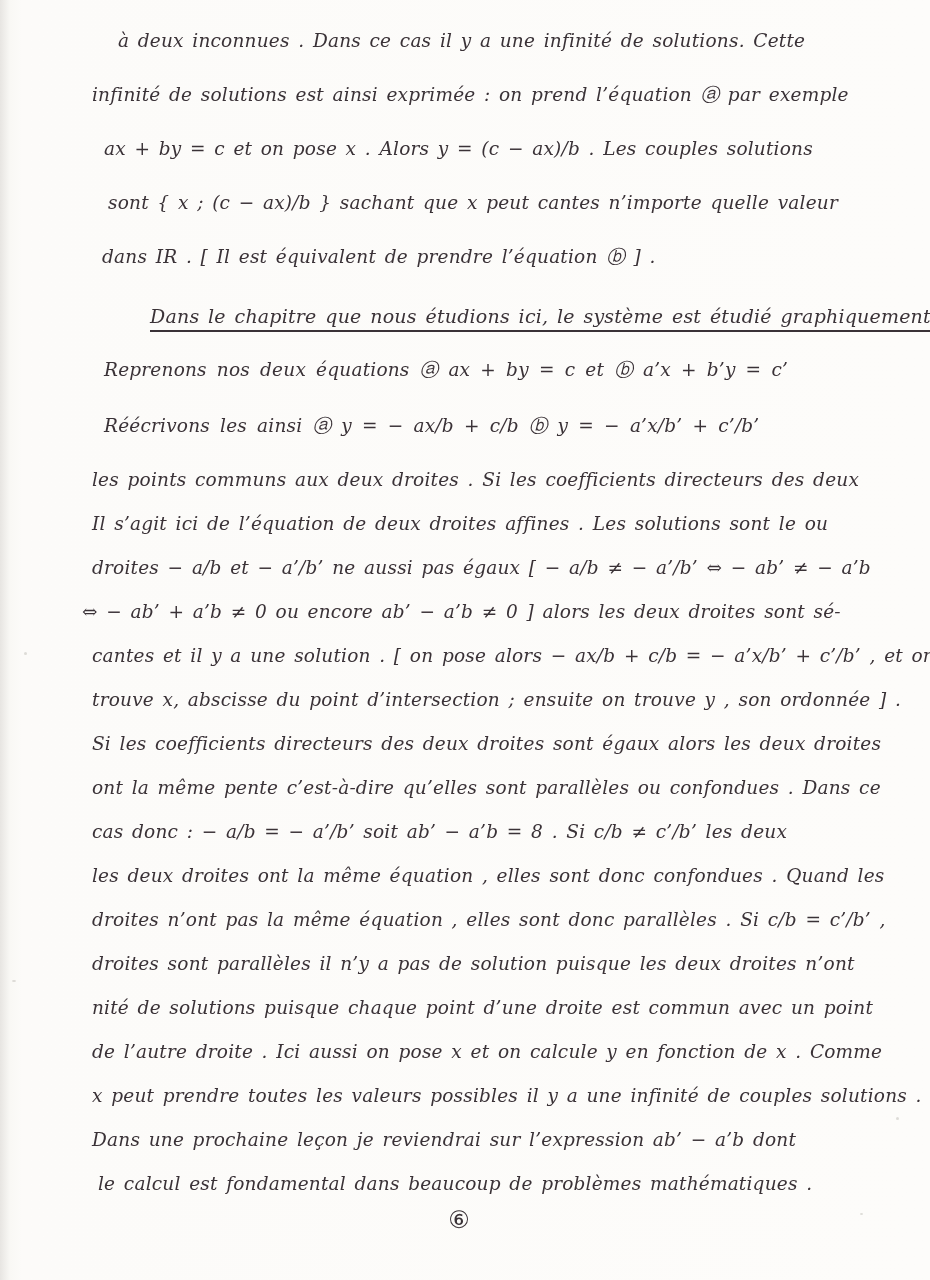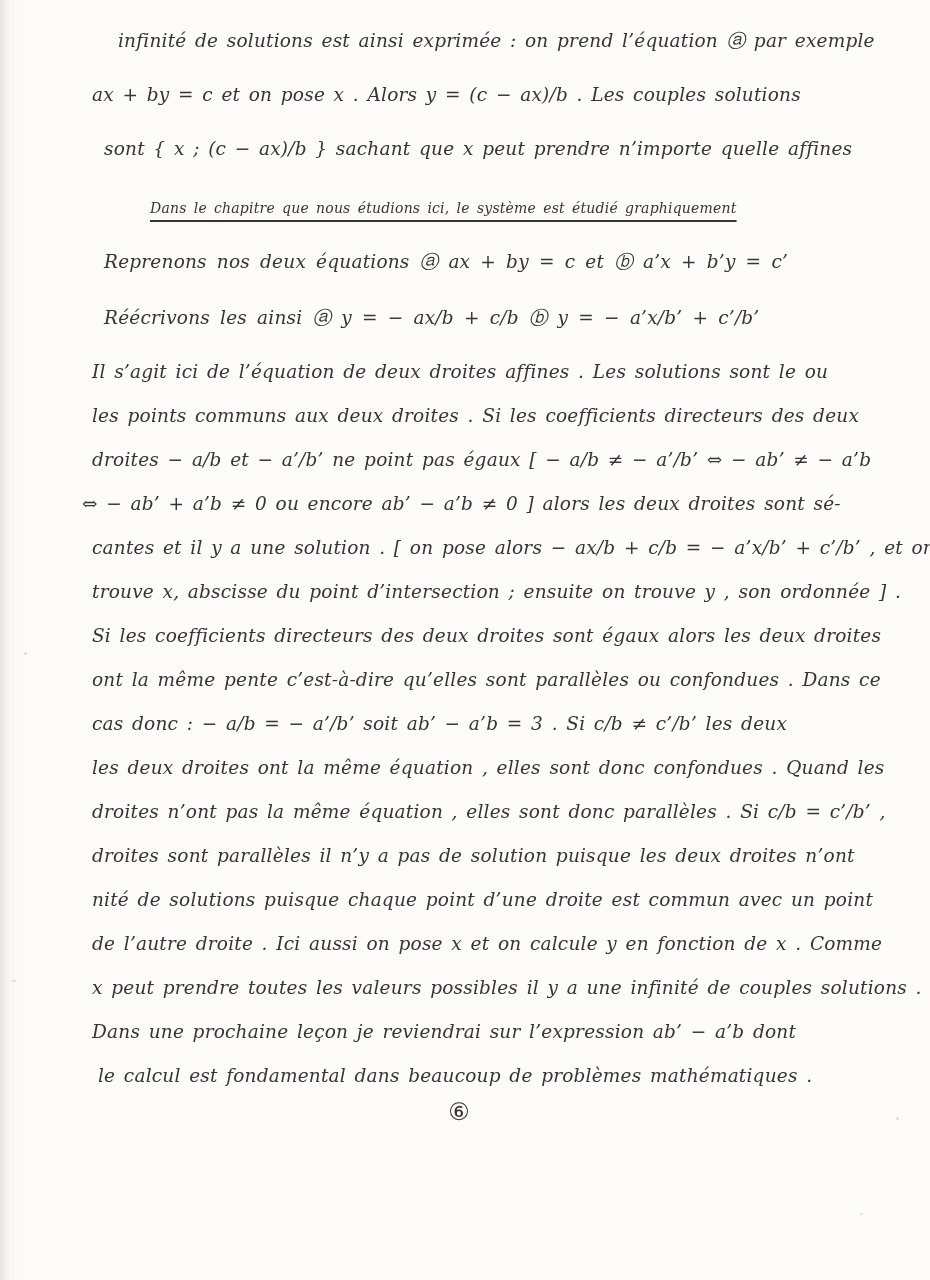--- a/index.html
+++ b/index.html
@@ -36,21 +36,21 @@
   .intro .line:nth-child(3) { padding-left: 12px; }
   .intro .line:nth-child(4) { padding-left: 16px; }
   .intro .line:nth-child(5) { padding-left: 10px; }
 
   .heading-row {
     margin-top: 12px;
     margin-left: 58px;
     line-height: 40px;
   }
   .heading-row .line {
-    font-size: 14px;
+    font-size: 19px;
     text-decoration: underline;
     text-underline-offset: 7px;
     text-decoration-thickness: 1.5px;
   }
 
   .equations { margin-top: 6px; }
   .equations .line {
     line-height: 56px;
     padding-left: 12px;
     word-spacing: 4px;
@@ -85,44 +85,46 @@
   .speck.s2 { left: 12px;  top: 980px;  width: 4px; height: 2px; }
   .speck.s3 { left: 896px; top: 1117px; width: 3px; height: 3px; }
   .speck.s4 { left: 860px; top: 1213px; width: 3px; height: 2px; }
 </style>
 </head>
 <body>
 
 <div class="page">
 
   <div class="intro">
+    <div class="line">à deux inconnues .  Dans ce cas il y a une infinité de solutions.  Cette</div>
     <div class="line">infinité de solutions est ainsi exprimée :   on prend  l’équation ⓐ  par exemple</div>
     <div class="line">ax + by = c     et on pose  x .  Alors y = (c − ax)/b .   Les couples solutions</div>
-    <div class="line">sont { x ;  (c − ax)/b }    sachant que  x  peut prendre  n’importe  quelle affines</div>
+    <div class="line">sont { x ;  (c − ax)/b }    sachant que  x  peut cantes  n’importe  quelle valeur</div>
+    <div class="line">dans IR . [ Il est équivalent de prendre l’équation ⓑ ] .</div>
   </div>
 
   <div class="heading-row">
     <div class="line">Dans le chapitre que nous étudions ici, le système est étudié graphiquement</div>
   </div>
 
   <div class="equations">
     <div class="line">Reprenons nos deux équations     ⓐ    ax + by = c    et ⓑ   a’x + b’y = c’</div>
     <div class="line">Réécrivons les ainsi   ⓐ     y = − ax/b + c/b       ⓑ     y = − a’x/b’ + c’/b’</div>
   </div>
 
   <div class="body-text">
+    <div class="line">les points communs aux deux droites .  Si  les coefficients directeurs des deux</div>
     <div class="line">Il s’agit ici de l’équation de deux droites affines .  Les solutions sont le ou</div>
-    <div class="line">les points communs aux deux droites .  Si  les coefficients directeurs des deux</div>
-    <div class="line">droites   − a/b  et  − a’/b’   ne point pas égaux   [ − a/b ≠ − a’/b’  ⇔  − ab’ ≠ − a’b</div>
+    <div class="line">droites   − a/b  et  − a’/b’   ne aussi pas égaux   [ − a/b ≠ − a’/b’  ⇔  − ab’ ≠ − a’b</div>
     <div class="line">⇔   − ab’ + a’b ≠ 0   ou encore   ab’ − a’b ≠ 0 ]   alors les deux droites sont sé-</div>
     <div class="line">cantes et il y a une solution . [ on pose alors  − ax/b + c/b = − a’x/b’ + c’/b’ ,  et on</div>
     <div class="line">trouve x, abscisse du point d’intersection ;  ensuite  on trouve  y ,  son ordonnée ] .</div>
     <div class="line">Si les coefficients  directeurs  des deux droites  sont égaux  alors  les deux droites</div>
     <div class="line">ont la même pente  c’est-à-dire  qu’elles sont  parallèles  ou confondues .  Dans ce</div>
-    <div class="line">cas donc  :    − a/b = − a’/b’    soit   ab’ − a’b = 3 .    Si   c/b ≠ c’/b’   les deux</div>
+    <div class="line">cas donc  :    − a/b = − a’/b’    soit   ab’ − a’b = 8 .    Si   c/b ≠ c’/b’   les deux</div>
     <div class="line">les deux droites ont la même équation ,  elles sont donc  confondues .  Quand  les</div>
     <div class="line">droites n’ont pas la même équation ,  elles sont donc parallèles .    Si   c/b = c’/b’ ,</div>
     <div class="line">droites sont parallèles  il n’y a pas de solution  puisque  les deux droites  n’ont</div>
     <div class="line">nité de solutions  puisque  chaque  point  d’une  droite  est  commun  avec  un point</div>
     <div class="line">de l’autre droite .   Ici aussi on pose  x  et on calcule  y  en fonction  de  x .  Comme</div>
     <div class="line">x peut prendre toutes les valeurs possibles  il y a une infinité  de couples  solutions .</div>
     <div class="line">Dans une prochaine  leçon  je reviendrai  sur  l’expression   ab’ − a’b   dont</div>
     <div class="line">le calcul  est fondamental  dans beaucoup  de  problèmes  mathématiques .</div>
   </div>
 

